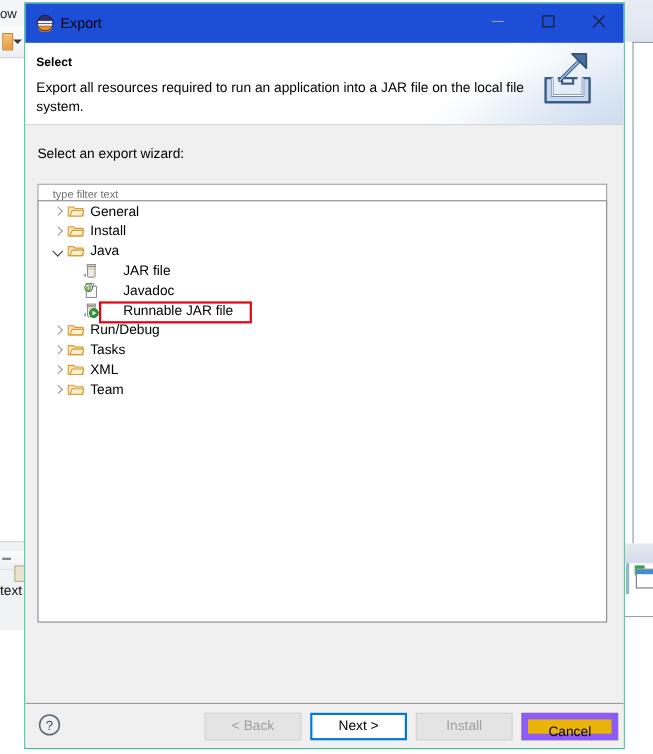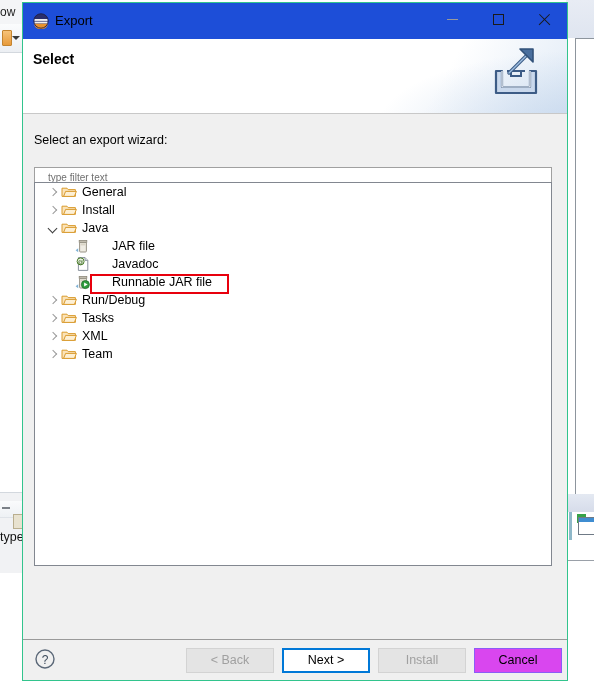--- a/index.html
+++ b/index.html
@@ -230,21 +230,21 @@
     position: absolute;
     right: 0; top: 0;
     width: 220px; height: 74px;
     background:
       radial-gradient(ellipse at 110% 120%, rgba(190,210,234,0.75) 0%, rgba(255,255,255,0) 62%),
       linear-gradient(120deg, rgba(255,255,255,0) 45%, rgba(206,222,241,0.6) 100%);
   }
   .header-title {
     position: absolute;
     left: 10px; top: 12px;
-    font-size: 14px;
+    font-size: 11px;
     font-weight: bold;
     color: #000000;
   }
   .header-desc {
     position: absolute;
     left: 10px; top: 33px;
     width: 450px;
     font-size: 12.5px;
     color: #000000;
     line-height: 17px;
@@ -373,22 +373,22 @@
     color: #a0a0a0;
     background: #e4e4e4;
     border-color: #d3d3d3;
   }
   .dlg-btn.default {
     background: #ffffff;
     border: 2px solid #0078d7;
     line-height: 21px;
   }
   .dlg-btn.normal {
-    background: #d946ef;
-    border: 1px solid #8b5cf6;
+    background: #eab308;
+    border: 6px solid #8b5cf6;
   }
   #btn-back   { left: 163px; }
   #btn-next   { left: 259px; }
   #btn-finish { left: 355px; }
   #btn-cancel { left: 451px; }
 </style>
 </head>
 <body>
 
 <div id="bg">
@@ -401,21 +401,21 @@
   <div class="bg-left-toolbar">
     <div class="bg-tb-item"></div>
     <div class="bg-tb-caret"></div>
   </div>
 
   <div class="bg-left-lower">
     <div class="bg-ll-bar"></div>
     <div class="bg-ll-dash"></div>
     <div class="bg-ll-icon"></div>
   </div>
-  <div class="bg-ll-text">type</div>
+  <div class="bg-ll-text">text</div>
 
   <div class="bg-right-panel">
     <div class="bg-rp-strip"></div>
     <div class="bg-rp-frame"></div>
     <div class="bg-rp-tabband"></div>
     <div class="bg-rp-handle"></div>
     <div class="bg-rp-icon-green"></div>
     <div class="bg-rp-icon">
       <div class="bg-rp-icon-top"></div>
     </div>
@@ -443,20 +443,21 @@
       <div class="glyph-max"></div>
     </div>
     <div class="win-btn" id="btn-close">
       <div class="glyph-close"></div>
     </div>
   </div>
 
   <div class="header">
     <div class="header-wash"></div>
     <div class="header-title">Select</div>
+    <div class="header-desc">Export all resources required to run an application into a JAR file on the local file system.</div>
     <svg class="header-icon" viewBox="0 0 58 58">
       <path d="M9 26 L9 48 L49 48 L49 26 L43 26 L43 42 L15 42 L15 26 Z" fill="#c9d8ec" stroke="#3d5c86" stroke-width="2.2" stroke-linejoin="round"></path>
       <path d="M15 26 L15 42 L43 42 L43 26" fill="none" stroke="#ffffff" stroke-width="1.2"></path>
       <path d="M24 26 L24 31 L34 31 L34 26" fill="#e9f0f8" stroke="#3d5c86" stroke-width="2"></path>
       <path d="M20 26 L38 26" stroke="#3d5c86" stroke-width="2"></path>
       <path d="M22 28 L44 6" stroke="#3d5c86" stroke-width="3.4" stroke-linecap="round"></path>
       <path d="M22 28 L44 6" stroke="#9fc0e2" stroke-width="1.4" stroke-linecap="round"></path>
       <path d="M46 4 L46 17 L33 4 Z" fill="#4a6f9e" stroke="#32527a" stroke-width="1.6" stroke-linejoin="round"></path>
     </svg>
   </div>

